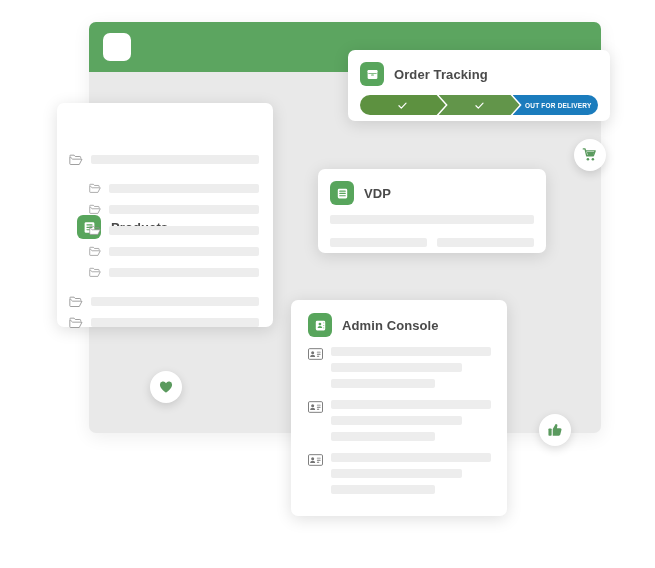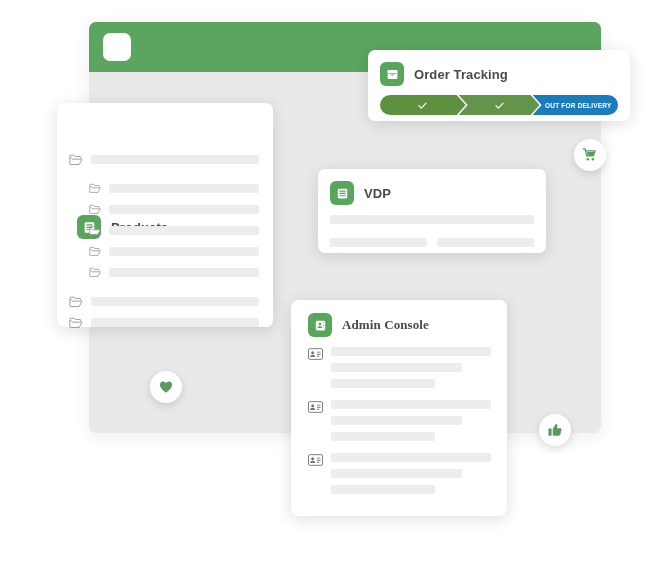--- a/index.html
+++ b/index.html
@@ -124,21 +124,20 @@
   .tree-row .bar { flex: 1 1 auto; }
   .folder-icon { flex: 0 0 auto; display: block; }
   .tree-gap { height: 8px; }
 
   
   #order-card {
     left: 348px;
     top: 50px;
     width: 262px;
     height: 71px;
-    margin-left: 20px;
   }
   #order-card .card-head {
     position: absolute;
     left: 12px;
     top: 12px;
   }
   .tracker {
     position: absolute;
     left: 12px;
     top: 45px;
@@ -216,21 +215,20 @@
   #admin-card {
     left: 291px;
     top: 300px;
     width: 216px;
     height: 216px;
   }
   #admin-card .card-head {
     position: absolute;
     left: 17px;
     top: 13px;
-    font-family: Liberation Serif, serif;
   }
   .admin-body {
     position: absolute;
     left: 17px;
     right: 16px;
     top: 47px;
   }
   .admin-group {
     display: flex;
     gap: 8px;

